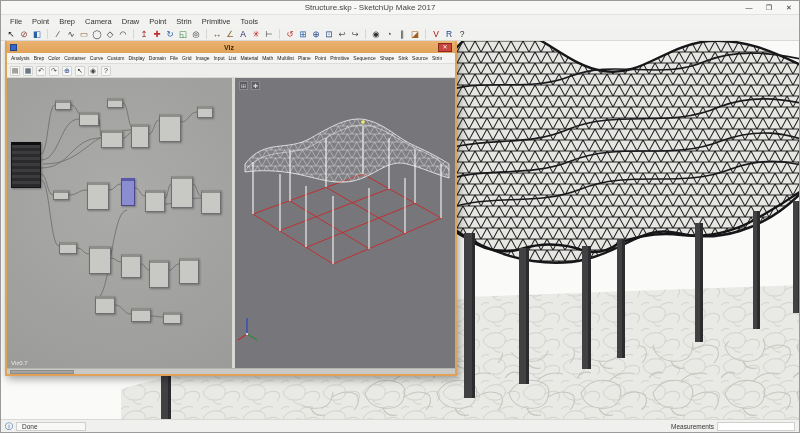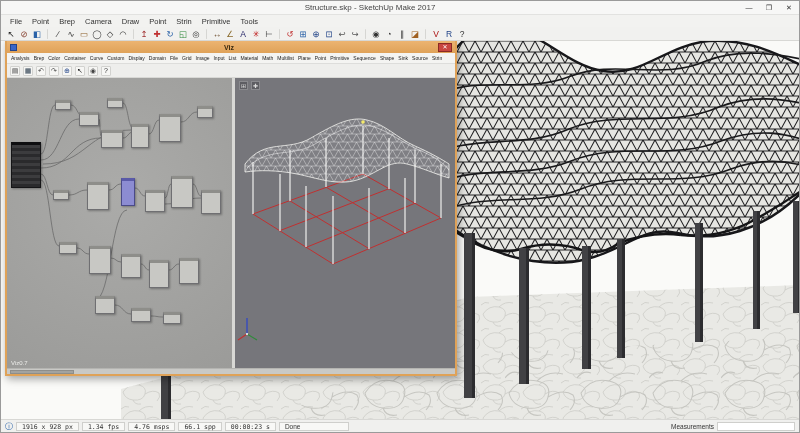--- a/index.html
+++ b/index.html
@@ -328,27 +328,19 @@
         </div>
       </div>
       <div class="viz-scroll">
           <div class="thumb"></div>
         </div>
     </div>
   </div>
 
   <div class="statusbar">
     <span class="sb-ico">ⓘ</span>
-    <div class="sb-stats">
-
-    <span class="sb-seg">1916 x 928 px</span>
-        <span class="sb-seg">1.34 fps</span>
-        <span class="sb-seg">4.76 msps</span>
-        <span class="sb-seg">66.1 spp</span>
-        <span class="sb-seg">00:00:23 s</span>
-      </div>
     <span class="sb-done">Done</span>
     <div class="sb-spacer"></div>
     <span class="sb-meas-label">Measurements</span>
     <span class="sb-meas-field"></span>
   </div>
 
 </div>
 
 </body></html>

